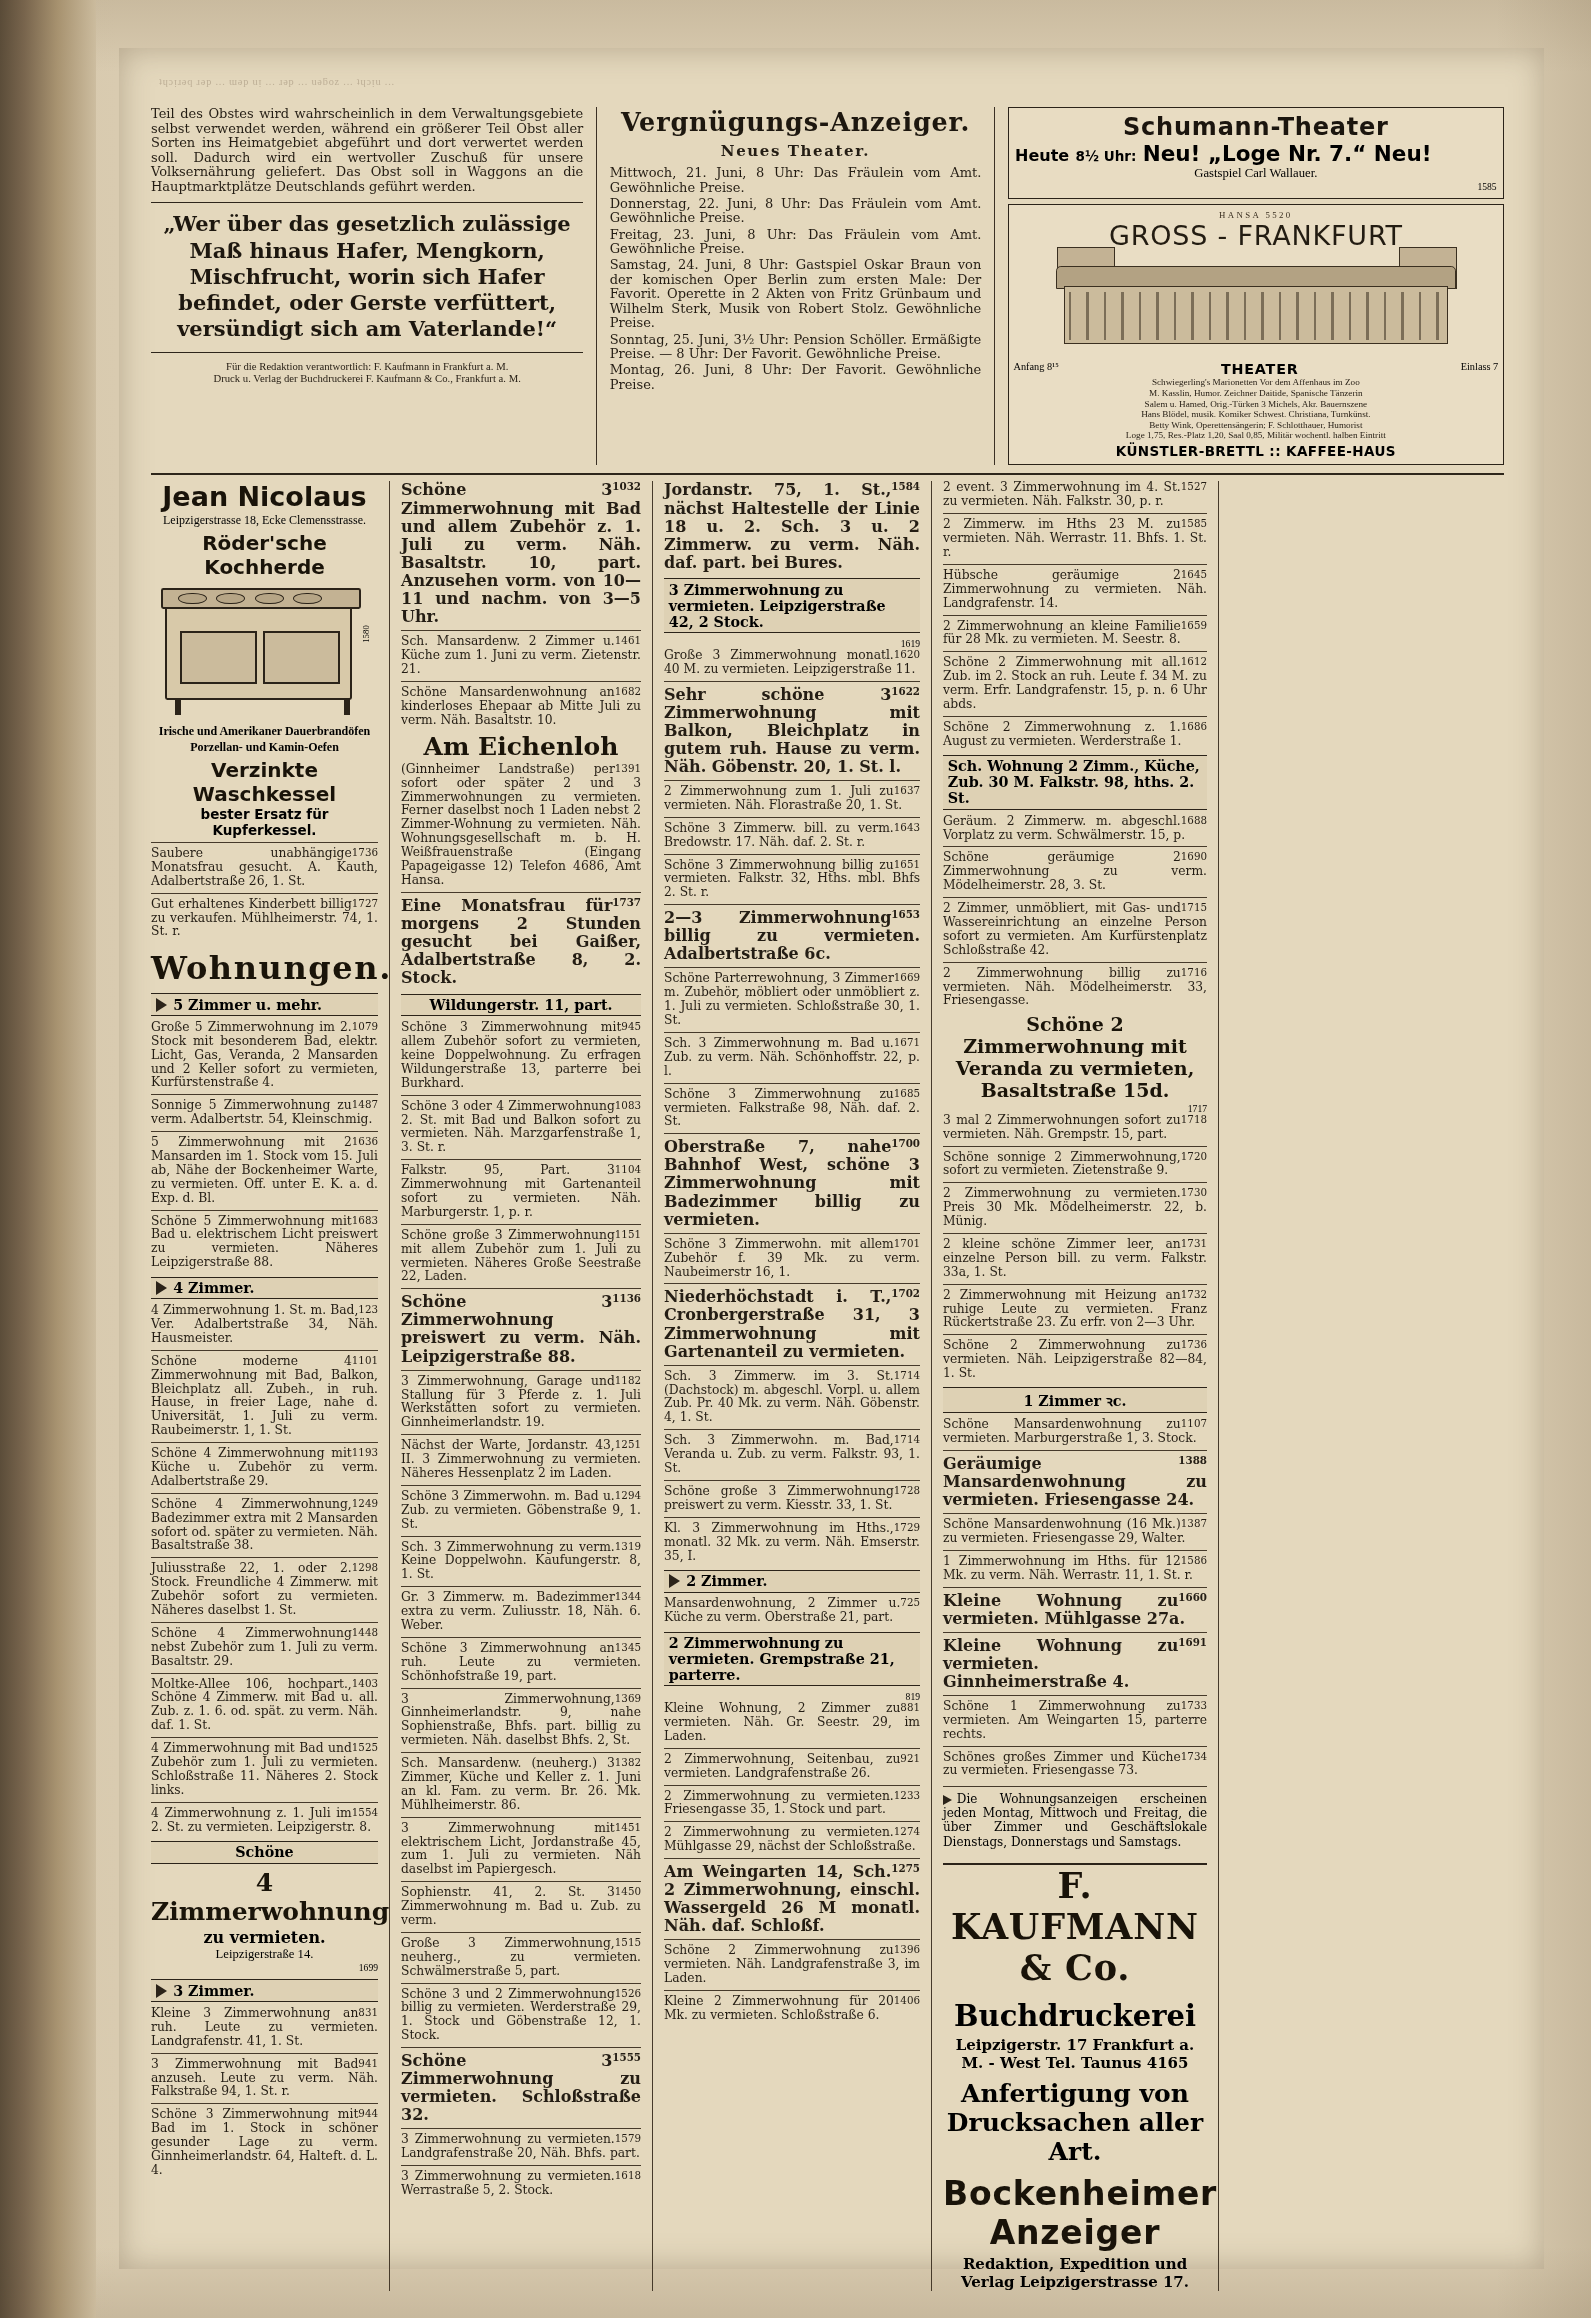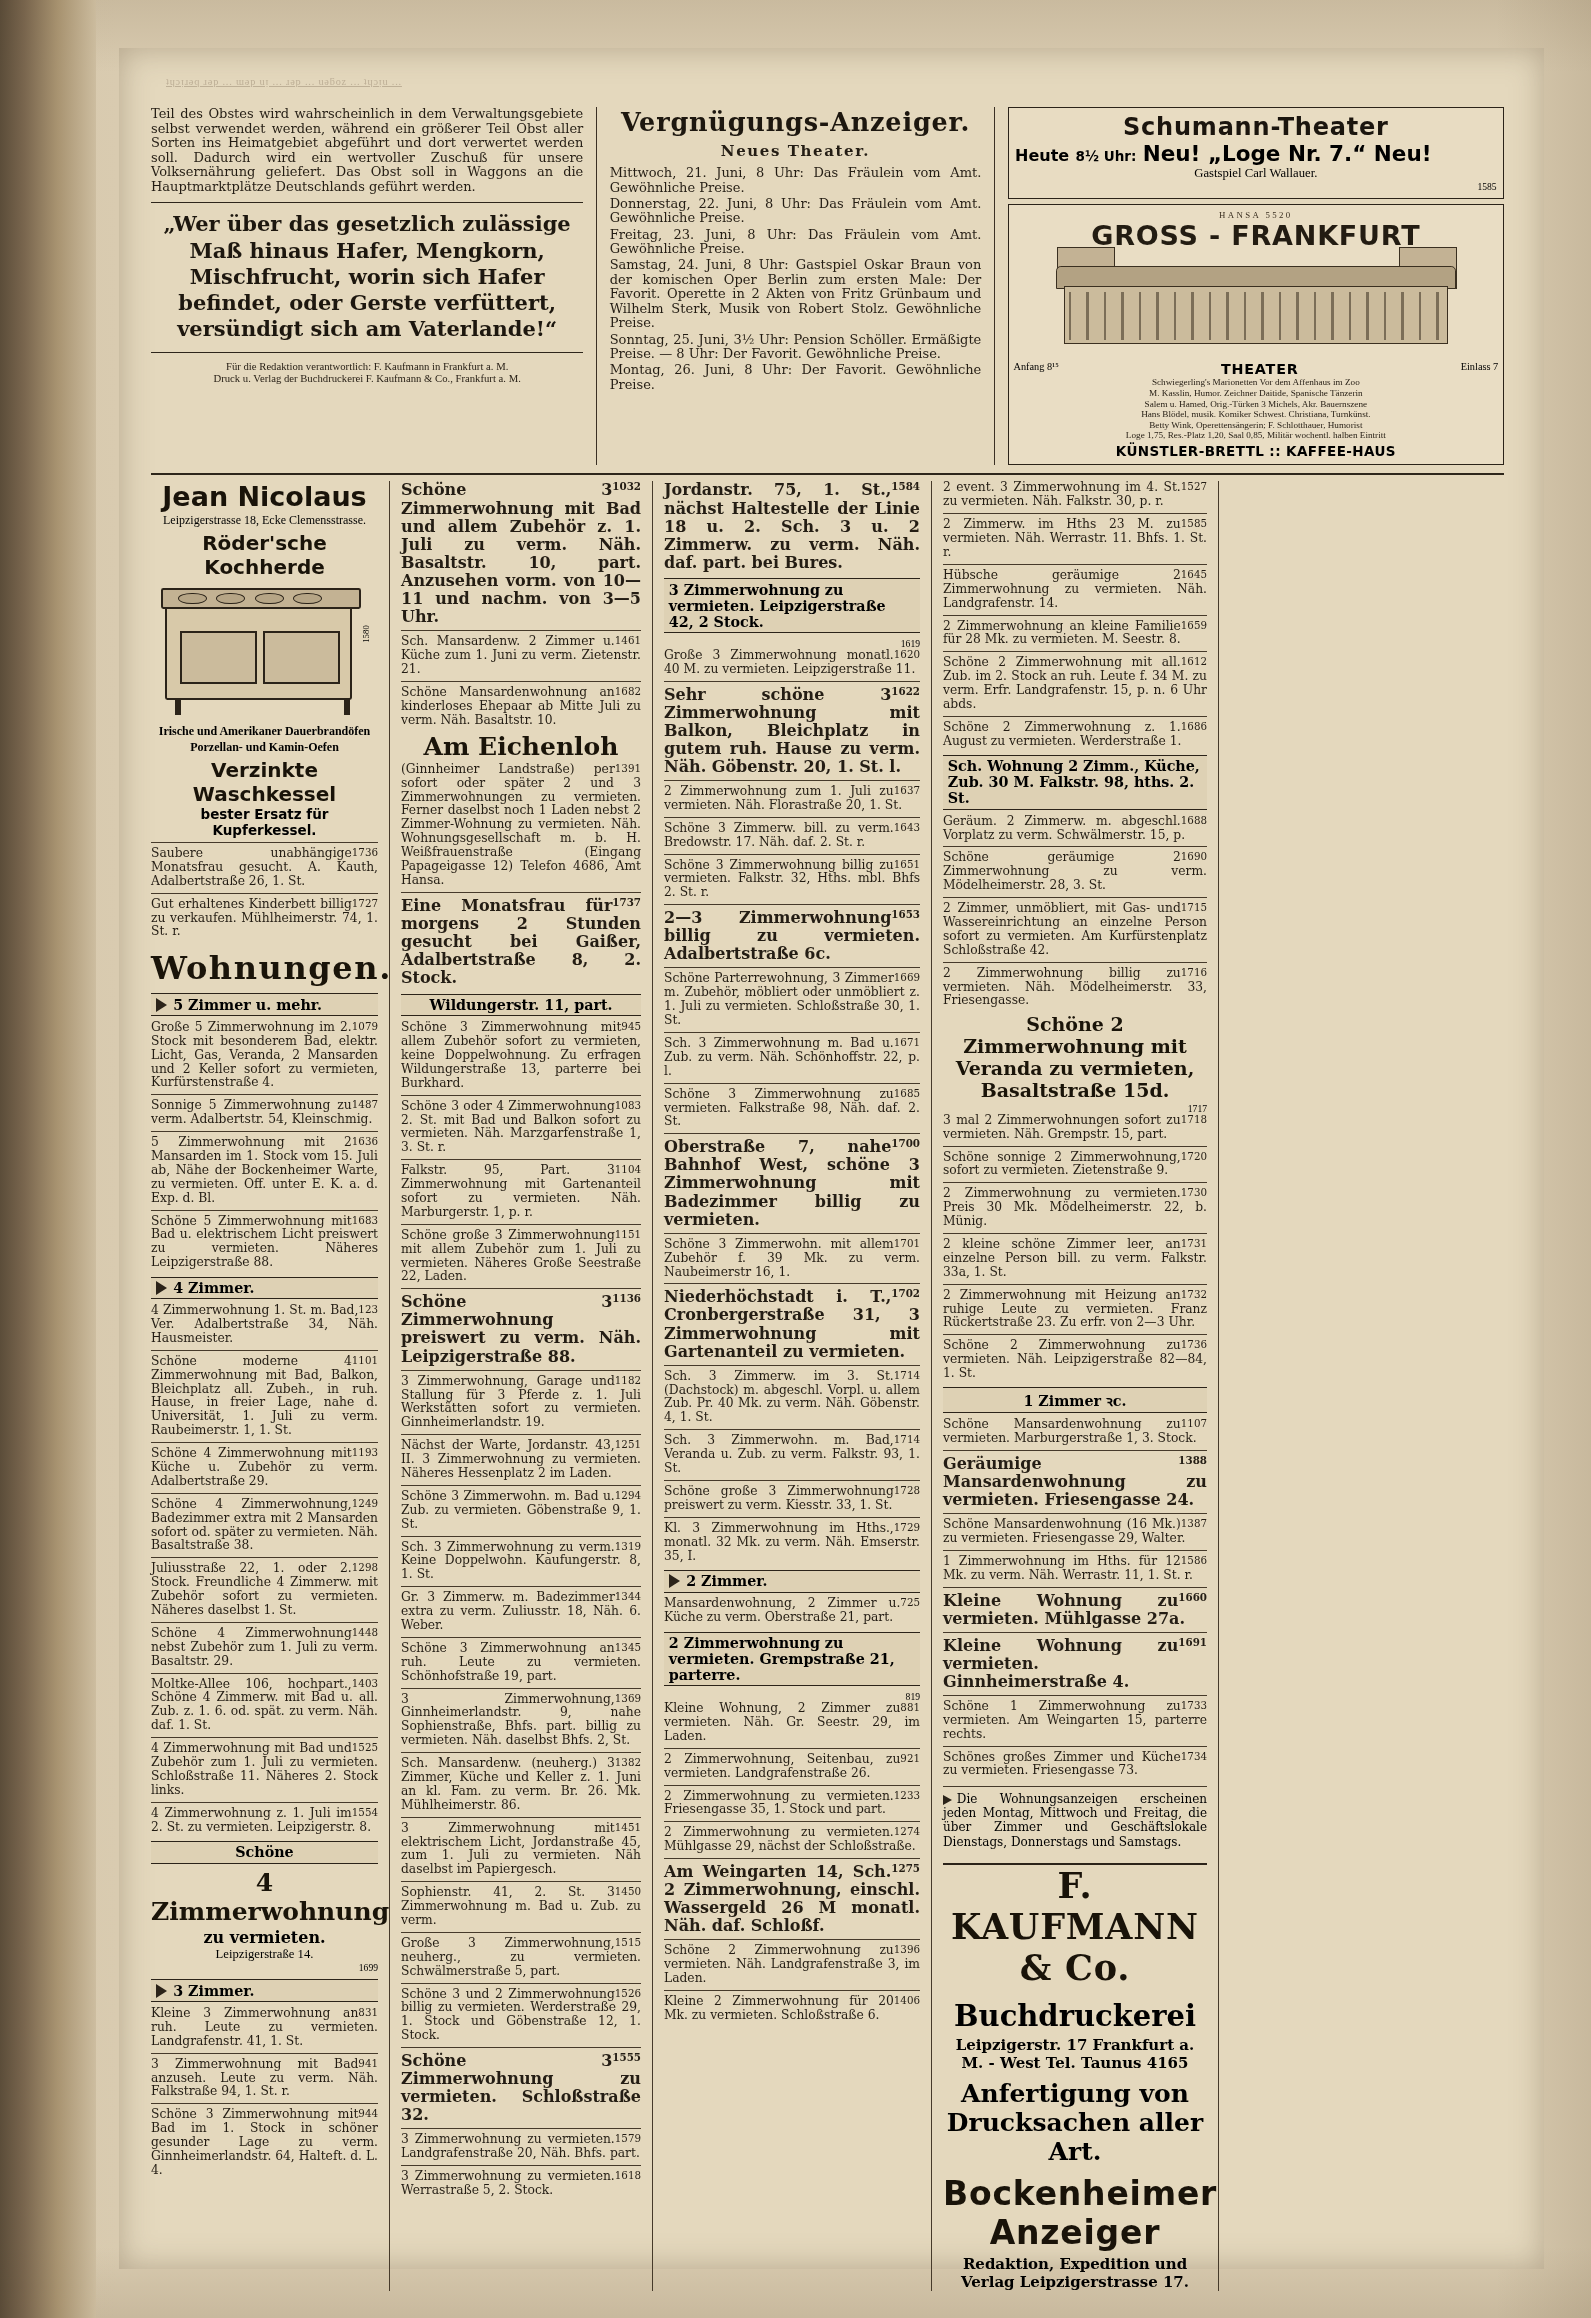--- a/index.html
+++ b/index.html
@@ -18,23 +18,23 @@
     position:absolute;left:0;top:0;width:96px;height:100%;
     background:linear-gradient(90deg,#4a3c2a 0%, #6b5740 25%, #a08a66 60%, #cbbb9d 100%);
     opacity:.85;
   }
   .paper{
     position:absolute;left:119px;top:48px;width:1425px;height:2221px;
     background:#e4d8bd;
     box-shadow:0 0 32px rgba(90,70,45,.35) inset;
   }
   .ghost{
-    position:absolute;left:166px;top:76px;width:1369px;height:19px;
+    position:absolute;left:159px;top:76px;width:1369px;height:19px;
     color:rgba(90,70,50,.28);font-size:10.3px;letter-spacing:0.8px;
-    overflow:hidden;white-space:nowrap;text-decoration:underline;
+    overflow:hidden;white-space:nowrap;
   }
   .content{position:absolute;left:151px;top:107px;width:1353px;}
   .topbar{display:flex;gap:0;}
   .tc{box-sizing:border-box;}
   .tc1{width:446px;padding-right:12.7px;border-right:1.6px solid #3b3024;}
   .tc2{width:398px;padding:0 12.7px;border-right:1.6px solid #3b3024;}
   .tc3{width:509px;padding-left:12.7px;}
   p{margin:0 0 1.6px 0;}
   .small{font-size:13px;line-height:1.12;text-align:justify;color:#241d14;}
   .fr{font-family:"DejaVu Serif", serif;}
@@ -55,21 +55,21 @@
   .schumann{
     font-family:"DejaVu Sans",sans-serif;font-weight:700;font-size:24px;color:#1b150e;
     text-align:center;letter-spacing:0.8px;
   }
   .rowline{display:flex;align-items:baseline;gap:6.4px;font-size:12.7px;}
   .heute{font-family:"DejaVu Sans",sans-serif;font-weight:700;font-size:16px;}
   .uhr{font-family:"DejaVu Sans",sans-serif;font-weight:700;font-size:13.5px;}
   .neu{font-family:"DejaVu Sans",sans-serif;font-weight:700;font-size:21.5px;}
   .gast{font-size:12.7px;text-align:center;}
   .adbox{position:relative;margin-top:4.8px;border:0.8px solid #2b2319;background:#e9ddc4;padding:4.8px;}
-  .gf{font-family:"DejaVu Sans",sans-serif;font-weight:700;font-size:27px;text-align:center;color:#231c12;letter-spacing:0.8px;}
+  .gf{font-family:"DejaVu Sans",sans-serif;font-weight:400;font-size:27px;text-align:center;color:#231c12;letter-spacing:0.8px;}
   .hansa{font-size:8.8px;text-align:center;letter-spacing:2.4px;color:#3a2f20;}
   .bldg{height:96px;margin:1.6px 0;position:relative;}
   .bldg .base{position:absolute;left:50%;transform:translateX(-50%);bottom:4.8px;width:382px;height:56px;background:#cbbb9c;border:1.6px solid #3a2f20;}
   .bldg .roof{position:absolute;left:50%;transform:translateX(-50%);bottom:59px;width:398px;height:21px;background:#a79madd;background:#b3a283;border:1.6px solid #3a2f20;border-radius:4.8px 4.8px 0 0;}
   .bldg .tower{position:absolute;bottom:59px;width:56px;height:40px;background:#c3b294;border:1.6px solid #3a2f20;}
   .bldg .t1{left:50%;margin-left:-199px;}
   .bldg .t2{left:50%;margin-left:143px;}
   .bldg .cols{position:absolute;left:50%;transform:translateX(-50%);bottom:8px;width:374px;height:48px;
     background:repeating-linear-gradient(90deg,#3a2f20 0 2.4px,transparent 2.4px 17.5px);opacity:.55;}
   .theaterrow{display:flex;justify-content:space-between;font-size:10.3px;margin-top:13px;}

